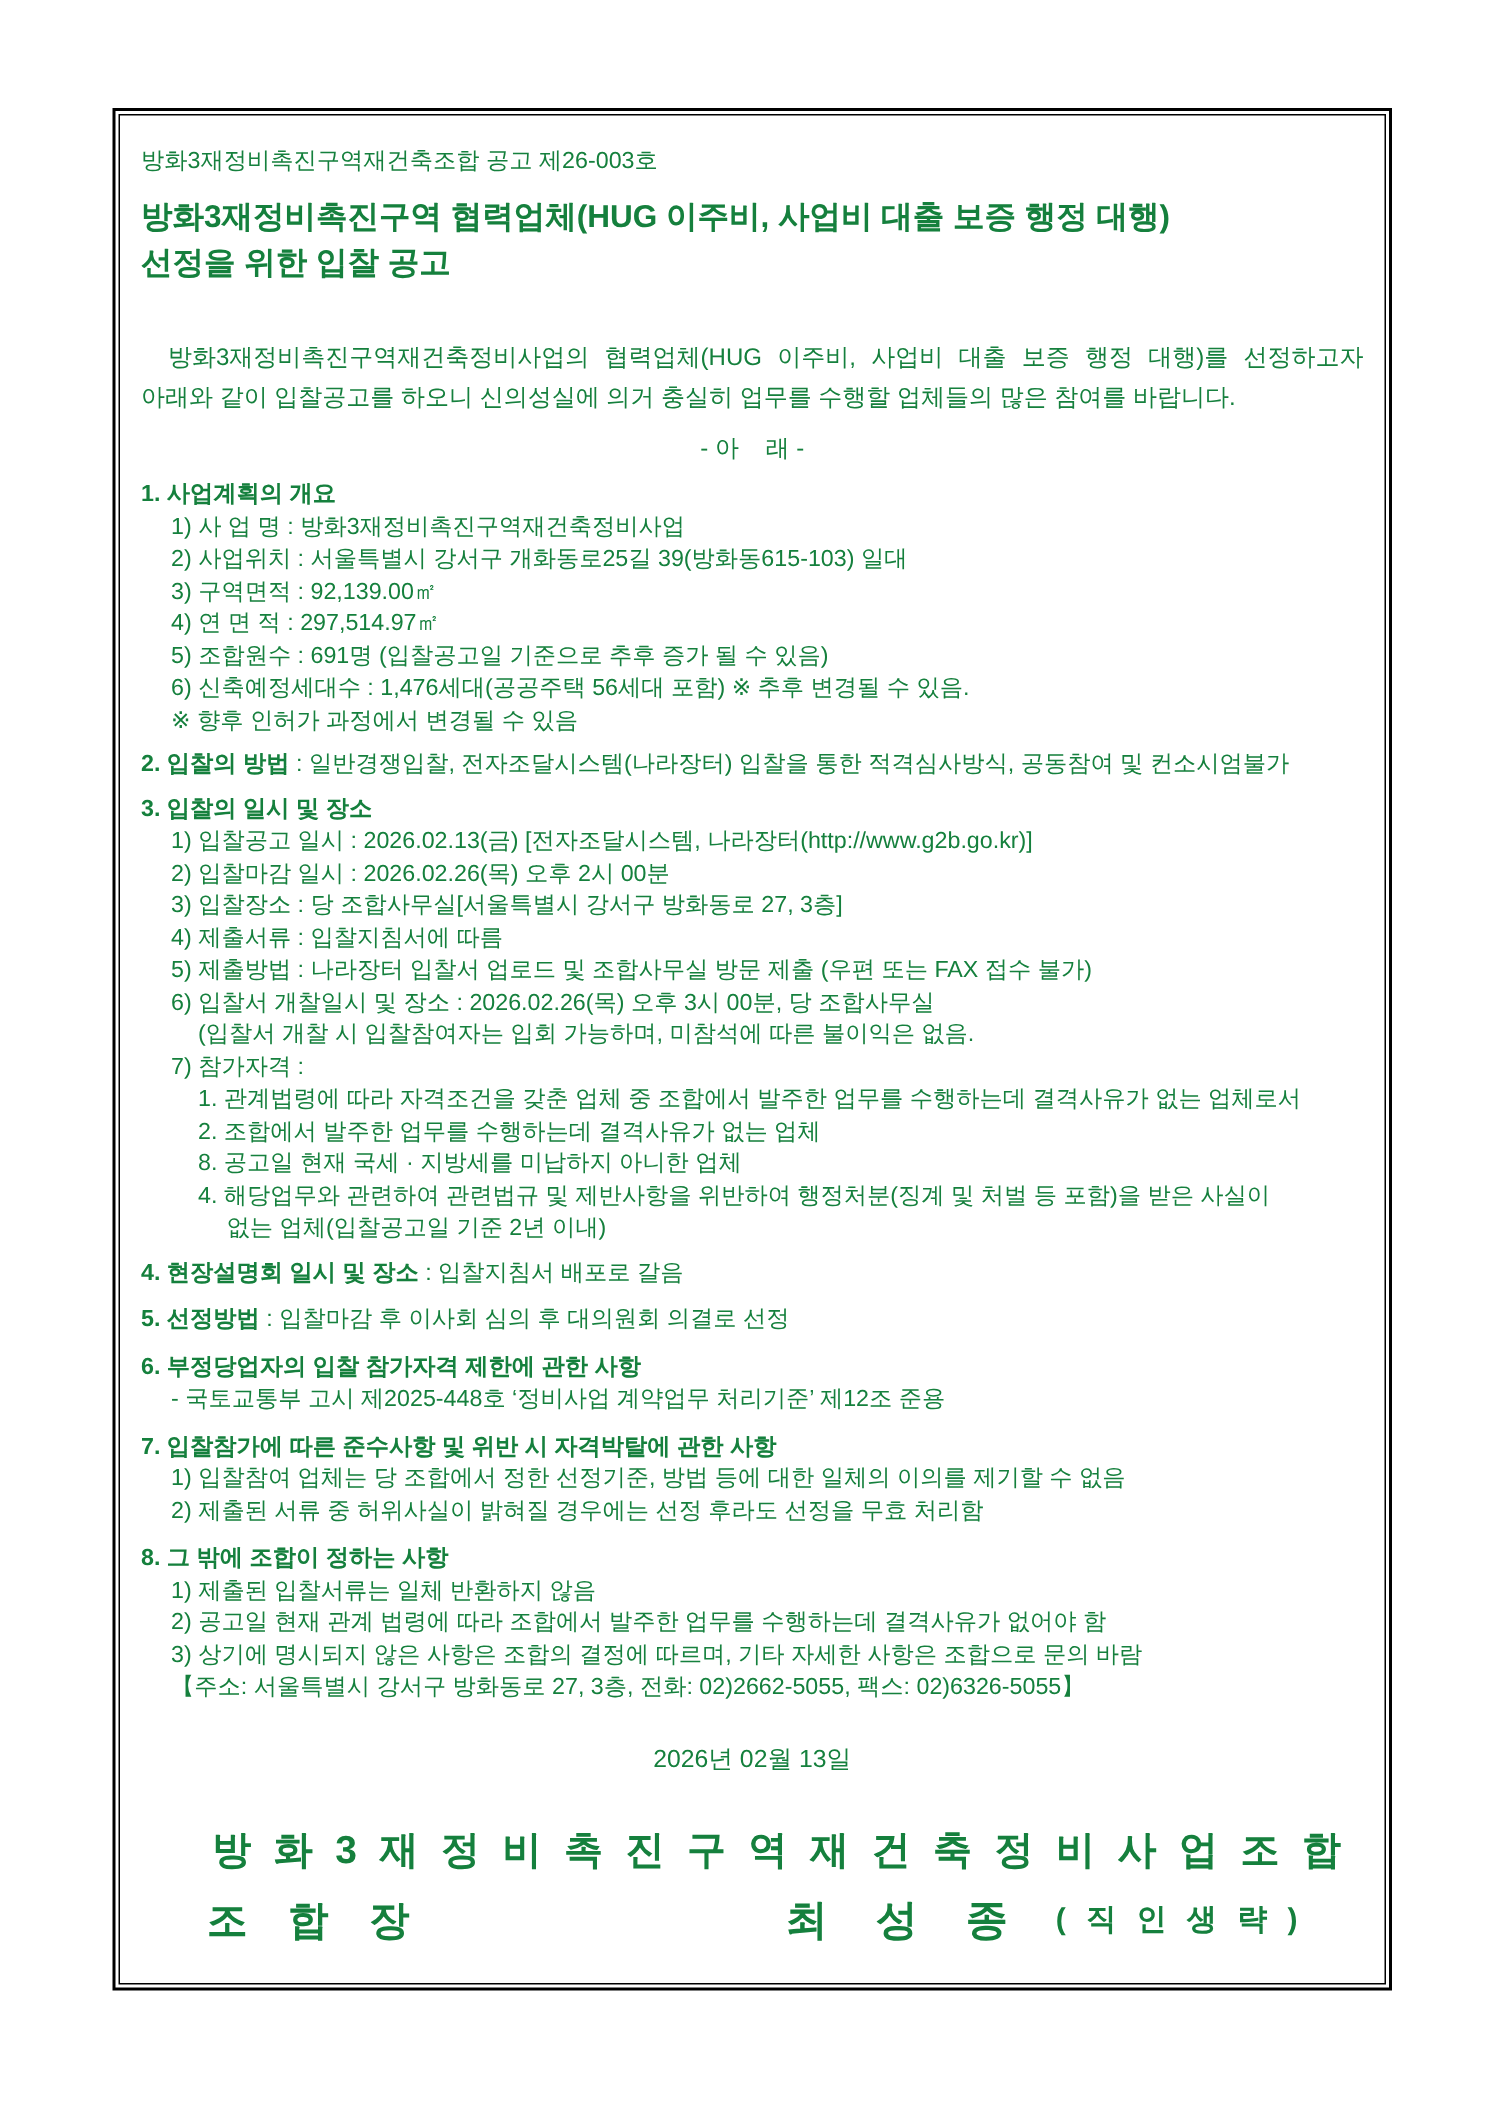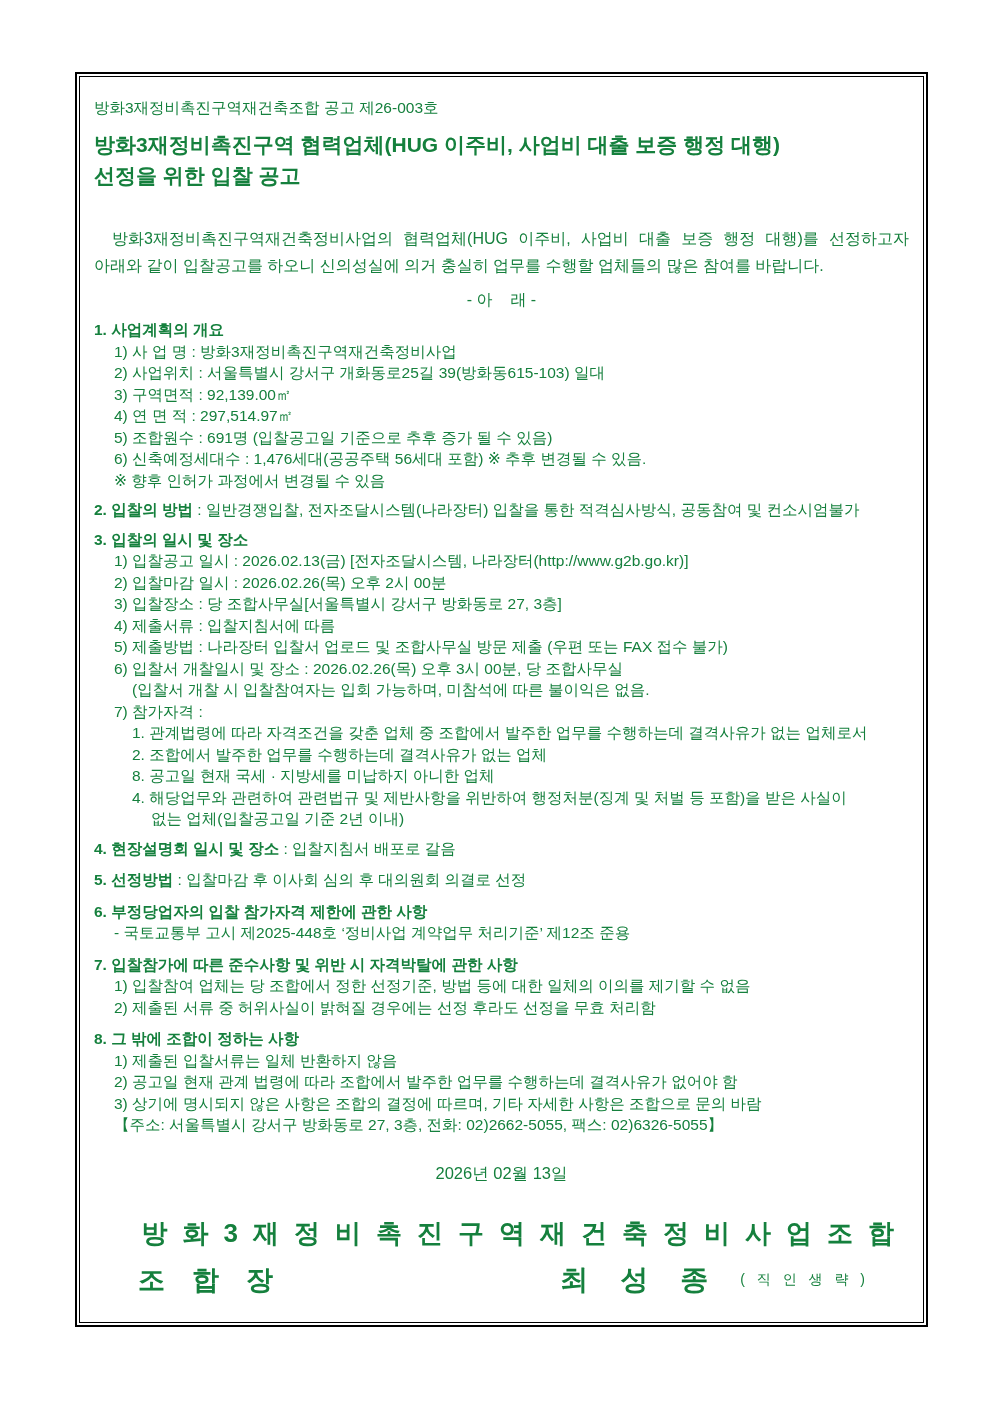--- a/index.html
+++ b/index.html
@@ -77,21 +77,21 @@
     white-space: nowrap;
   }
   .chair-row {
     margin-top: 10px;
     display: flex;
     align-items: center;
     padding: 0 40px 0 44px;
   }
   .chair-role { font-weight: bold; font-size: 27px; letter-spacing: 27px; white-space: nowrap; }
   .chair-name { font-weight: bold; font-size: 28px; letter-spacing: 32px; margin-left: auto; white-space: nowrap; }
-  .seal-note  { font-weight: normal; font-size: 14px; letter-spacing: 4px; white-space: nowrap; }
+  .seal-note  { font-weight: bold; font-size: 20px; letter-spacing: 4px; white-space: nowrap; }
 </style>
 </head>
 <body>
 
 <div class="doc">
   <div class="frame">
     <div class="inner">
 
       <div class="doc-number">방화3재정비촉진구역재건축조합 공고 제26-003호</div>
 

